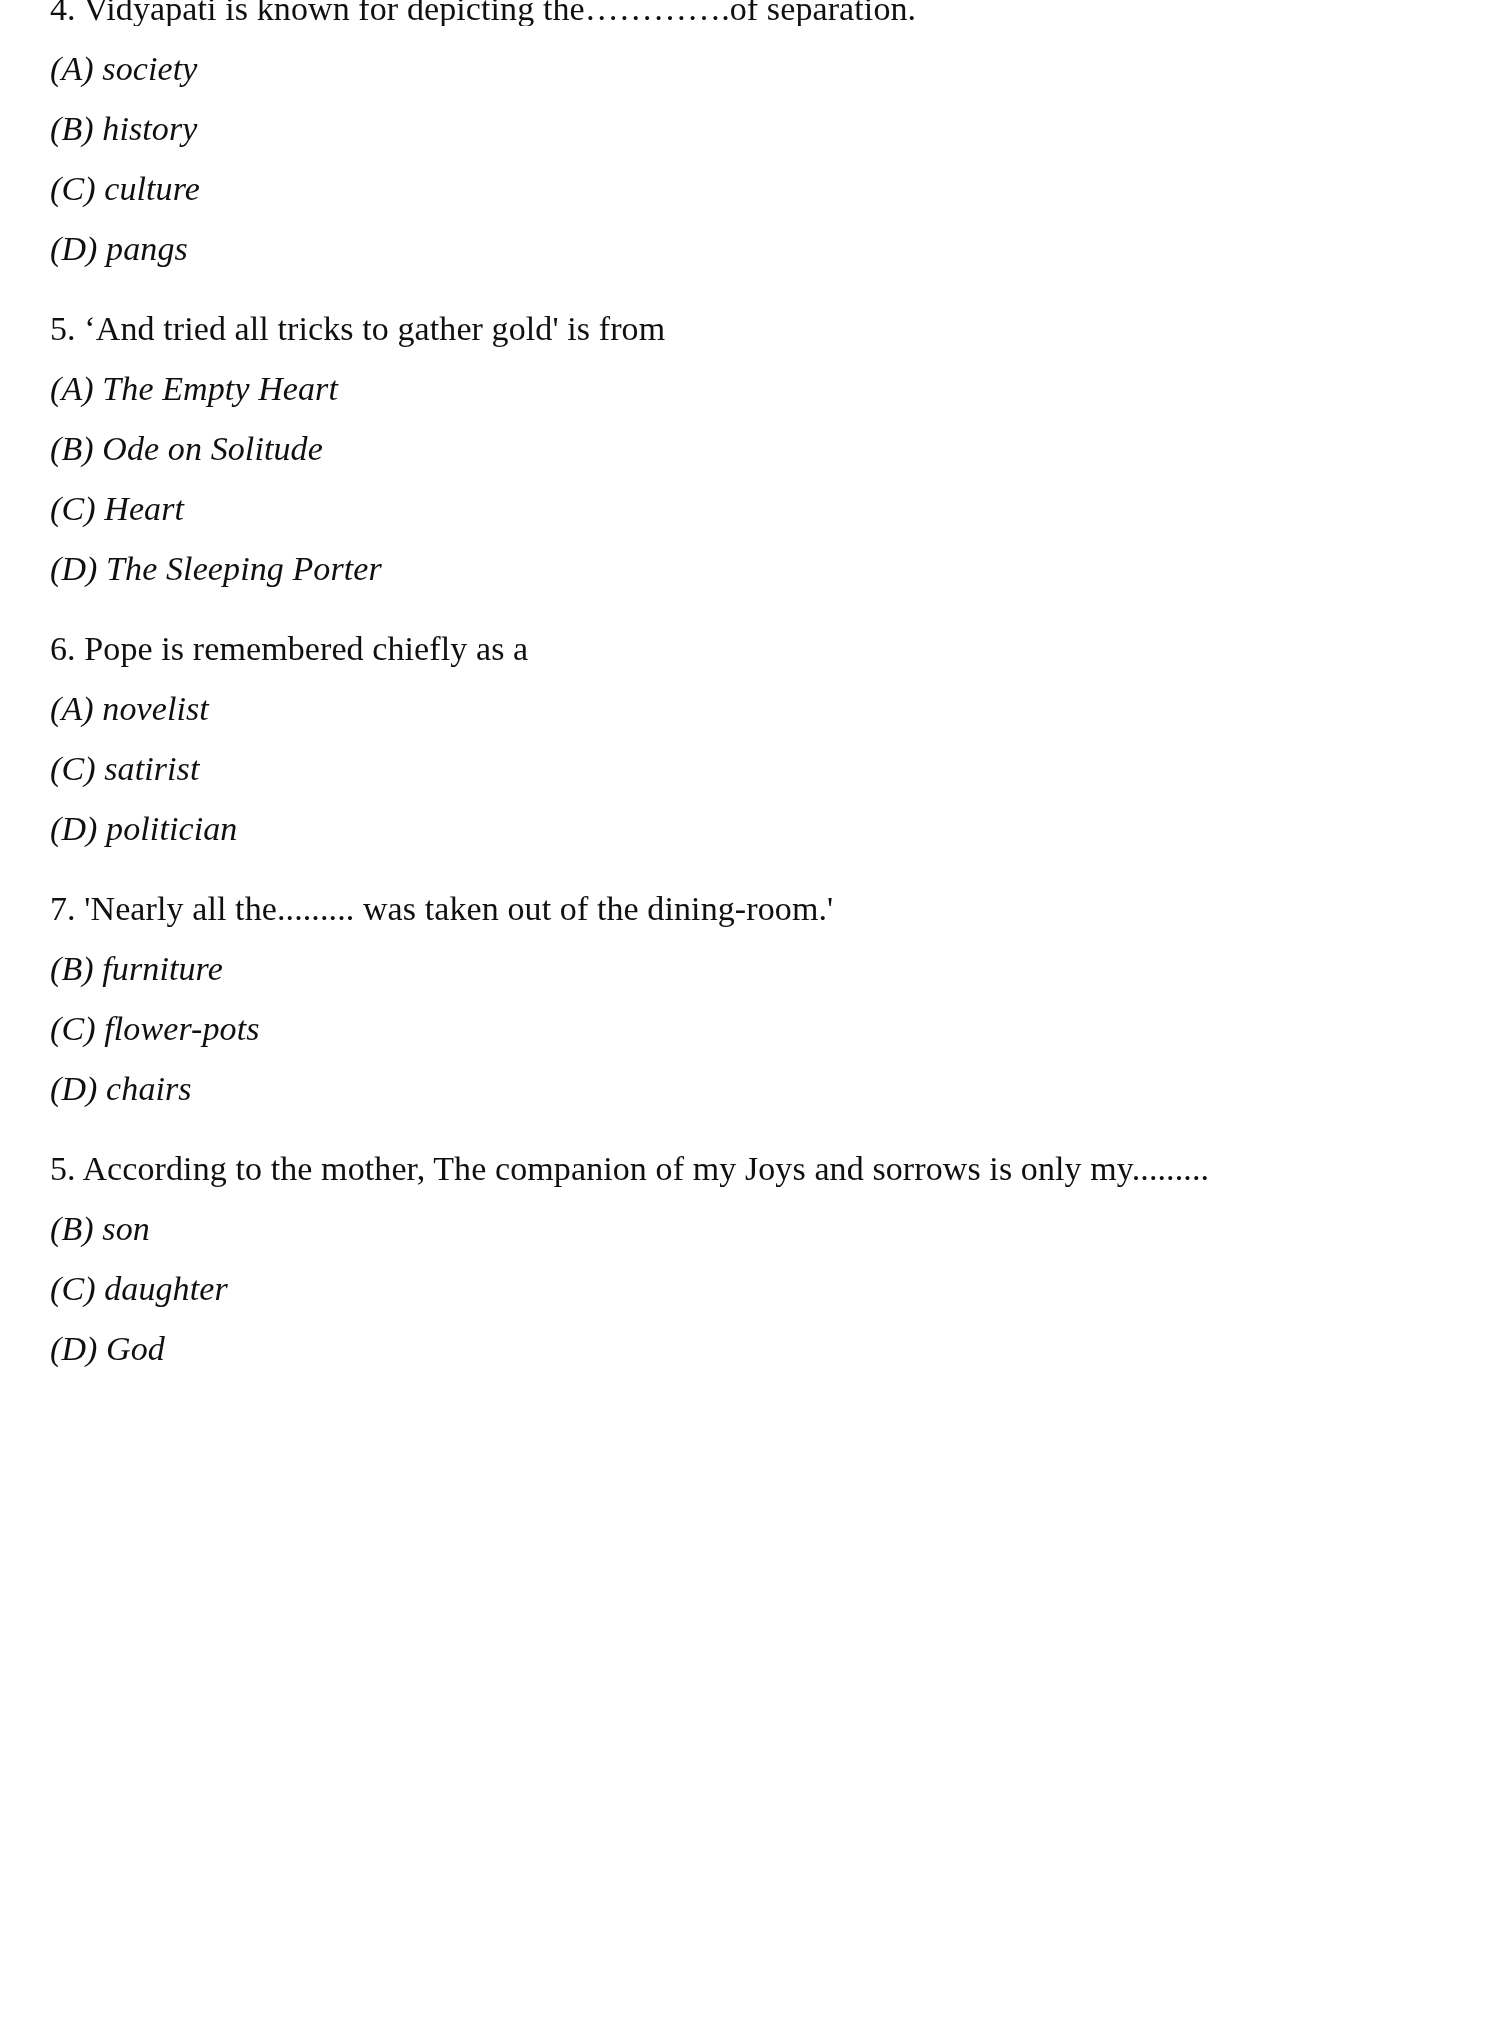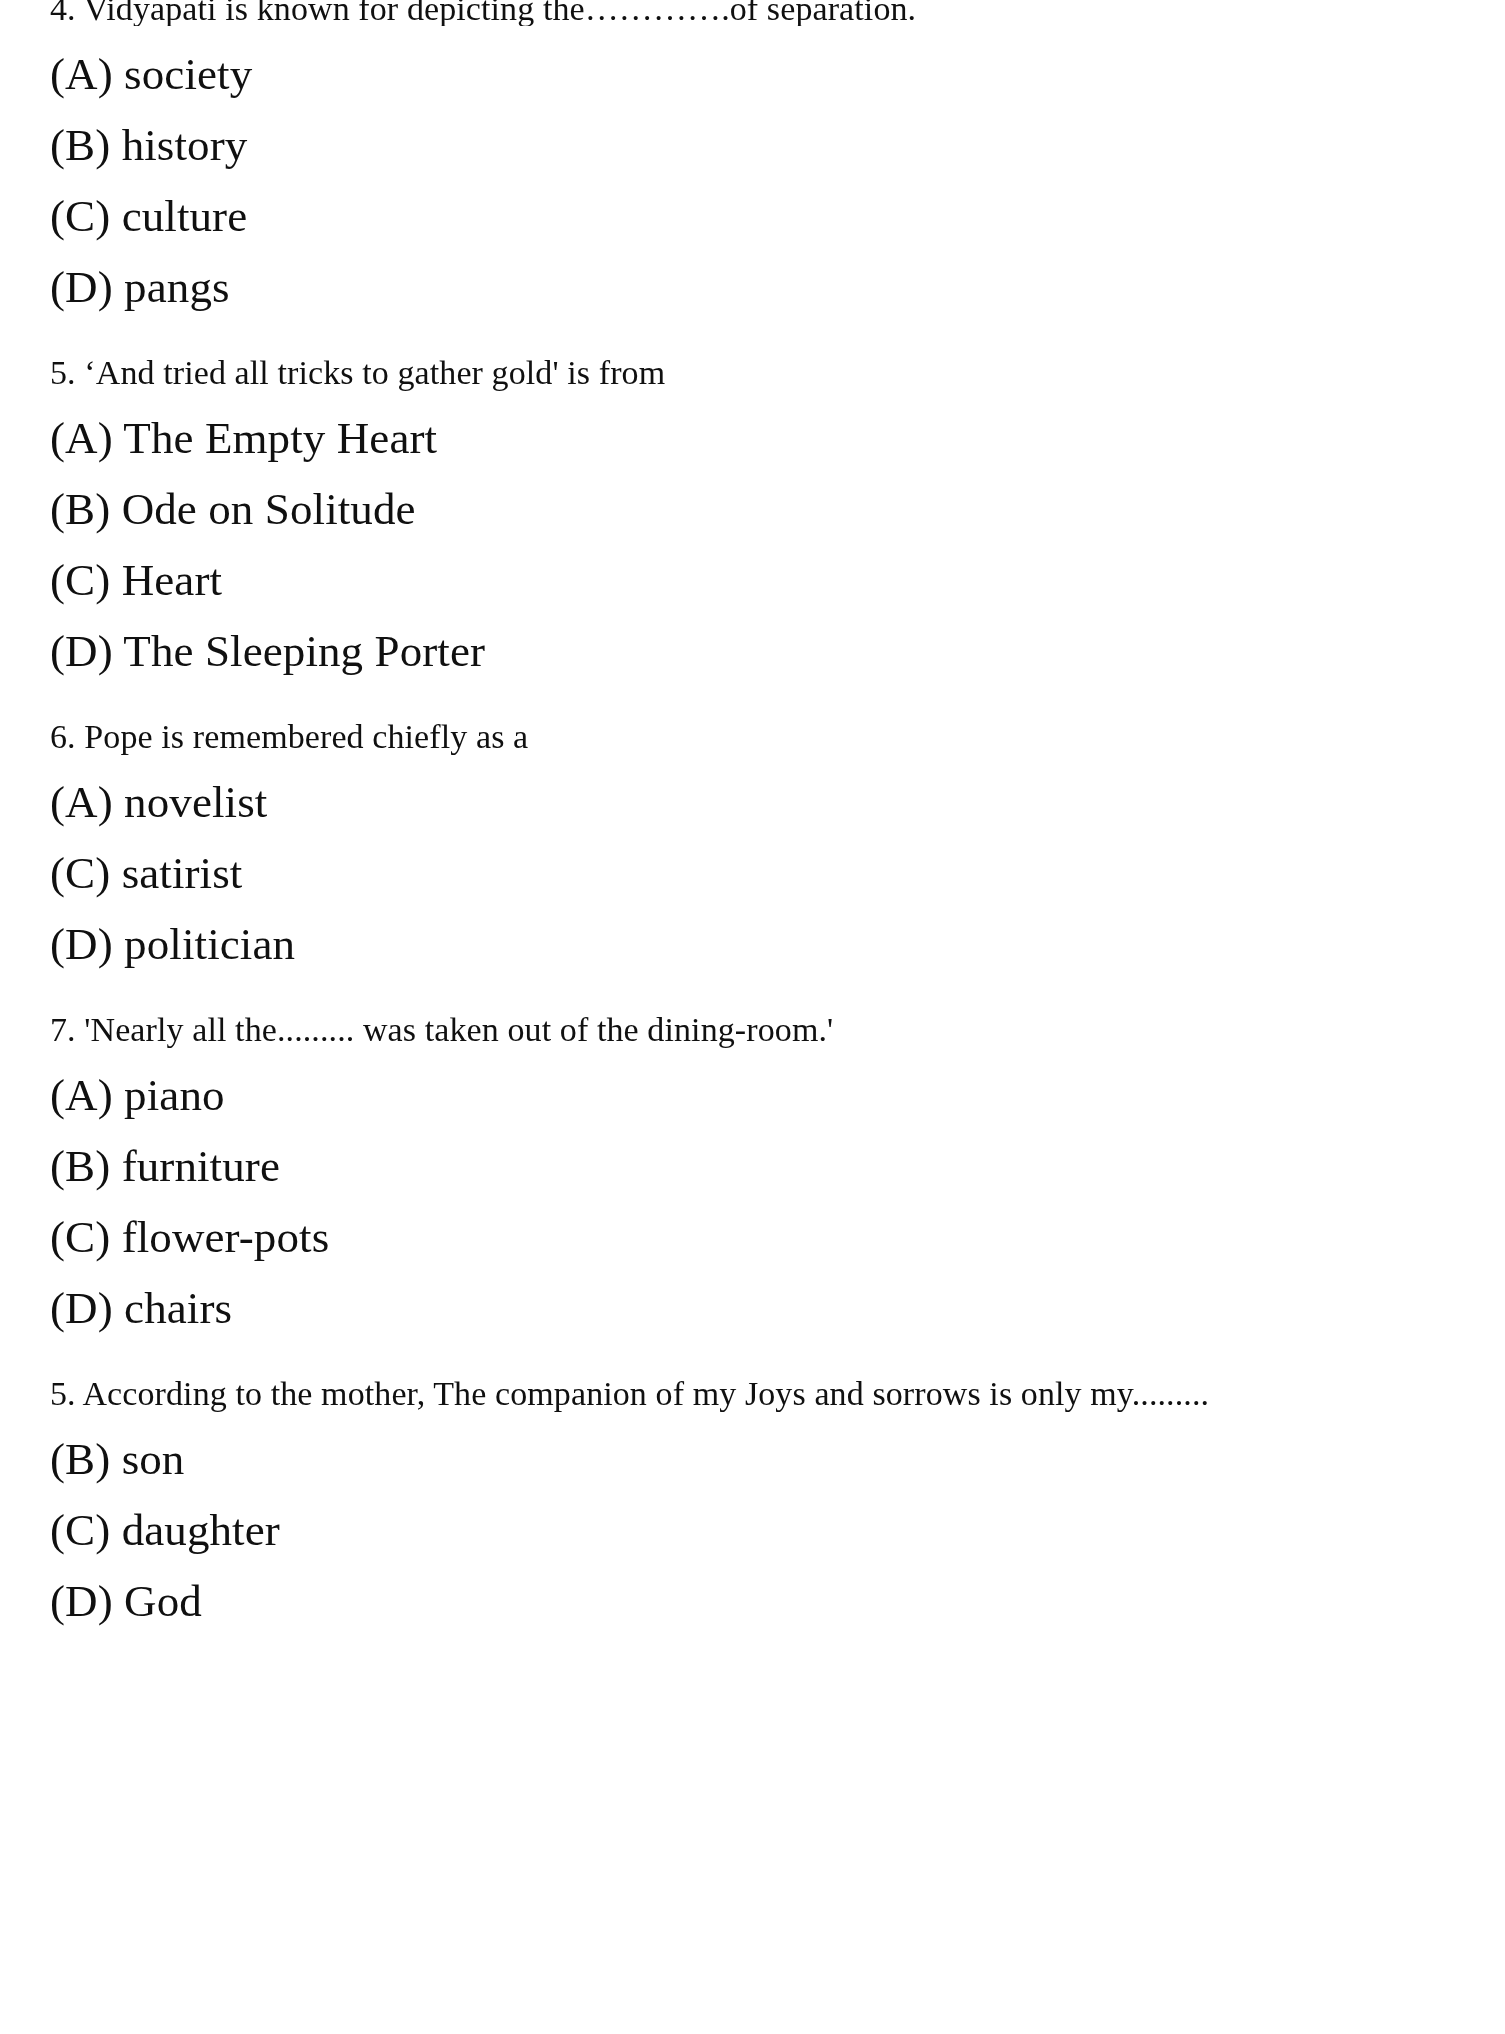--- a/index.html
+++ b/index.html
@@ -26,26 +26,27 @@
   }
   .qtext {
     font-size: 34px;
     line-height: 1.0;
     margin: 0 0 0 0;
     padding: 0 0 0 0;
     letter-spacing: 0.1px;
     white-space: pre-wrap;
   }
   .opt {
-    font-size: 45px;
+    font-size: 34px;
     line-height: 1.0;
     margin: 26px 0 0 0;
     padding: 0;
     letter-spacing: 0.1px;
     white-space: pre-wrap;
+    font-style: italic;
   }
   
   .qblock.first {
     margin-top: -8px;
   }
   .qblock.first .qtext {
     overflow: hidden;
   }
 </style>
 </head>
@@ -71,21 +72,20 @@
 
   <div class="qblock">
     <p class="qtext">6. Pope is remembered chiefly as a</p>
     <p class="opt">(A) novelist</p>
     <p class="opt">(C) satirist</p>
     <p class="opt">(D) politician</p>
   </div>
 
   <div class="qblock">
     <p class="qtext">7. 'Nearly all the......... was taken out of the dining-room.'</p>
-    <p class="opt">(A) piano</p>
     <p class="opt">(B) furniture</p>
     <p class="opt">(C) flower-pots</p>
     <p class="opt">(D) chairs</p>
   </div>
 
   <div class="qblock">
     <p class="qtext">5. According to the mother, The companion of my Joys and sorrows is only my.........</p>
     <p class="opt">(B) son</p>
     <p class="opt">(C) daughter</p>
     <p class="opt">(D) God</p>

